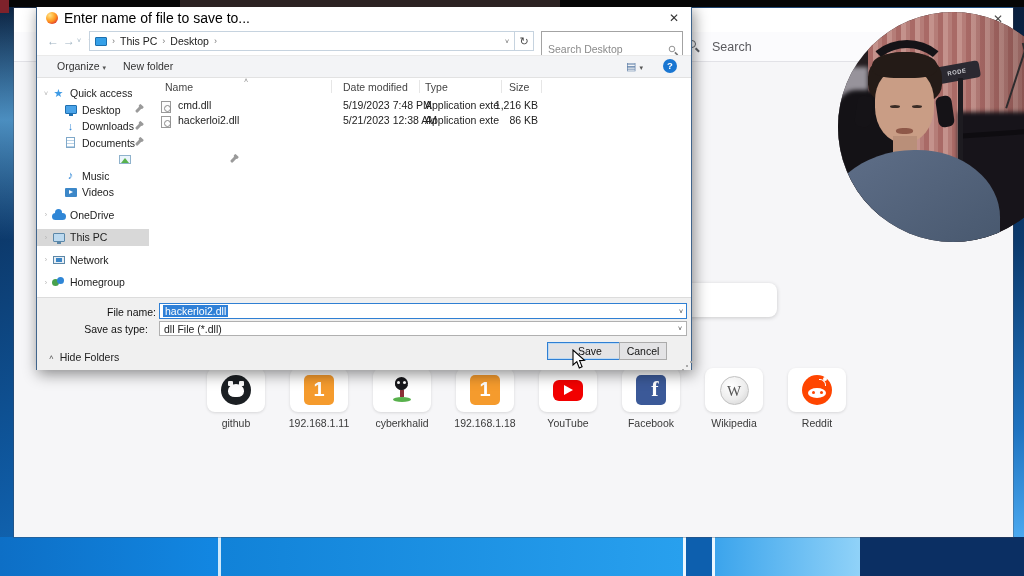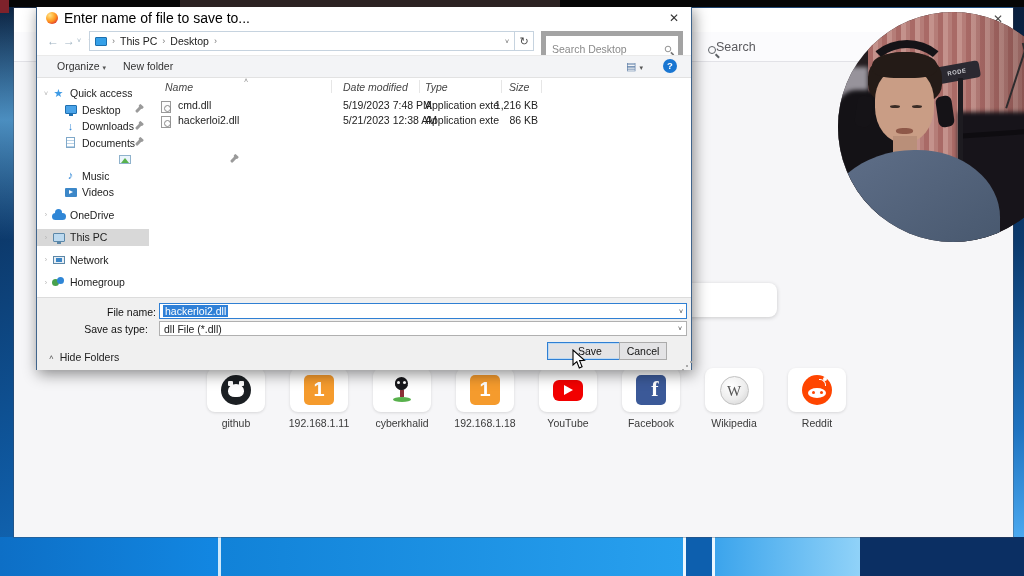--- a/index.html
+++ b/index.html
@@ -28,21 +28,21 @@
   .top-strip { left:0; top:0; width:1024px; height:7px; background:#060606; z-index:40; }
   .top-strip-light { left:180px; top:0; width:380px; height:7px; background:#2c2222; z-index:41; }
   .top-red { left:0; top:0; width:9px; height:13px; background:#7e222b; z-index:42; }
 
   
   .browser { left:14px; top:8px; width:999px; height:529px; background:#f6f6f8; z-index:10;
              box-shadow:0 0 0 1px rgba(70,70,80,.35); }
   .b-titlebar { left:0; top:0; width:100%; height:24px; background:#ffffff; }
   .b-controls { right:10px; top:4px; display:flex; gap:18px; color:#4a4a4a; font-size:12px; }
   .b-toolbar { left:0; top:24px; width:100%; height:30px; background:#fbfbfd; border-bottom:1px solid #e2e2e7; }
-  .b-search { left:694px; top:32px; display:flex; align-items:flex-end; gap:0; color:#5a5a5e; font-size:12.5px; }
+  .b-search { left:674px; top:32px; display:flex; align-items:flex-start; gap:16px; color:#5a5a5e; font-size:12.5px; }
   .lens { width:8px; height:8px; border:1.6px solid #5f6368; border-radius:50%; position:relative; display:inline-block; }
   .lens::after { content:""; position:absolute; width:5px; height:1.6px; background:#5f6368;
                  transform:rotate(45deg); left:6px; top:8px; }
   .b-menu { right:16px; top:37px; font-size:15px; color:#333; line-height:1; }
   .b-searchpill { left:600px; top:275px; width:163px; height:34px; background:#fff; border-radius:8px;
                   box-shadow:0 1px 4px rgba(0,0,0,.18); }
   .b-tiles { left:193px; top:360px; display:flex; }
   .tile-wrap { width:58px; margin-right:25px; position:relative; }
   .tile { width:58px; height:44px; background:#fff; border-radius:8px; box-shadow:0 1px 3px rgba(0,0,0,.13);
           display:flex; align-items:center; justify-content:center; }
@@ -93,21 +93,21 @@
   .d-title { font-size:14px; color:#000; flex:1; white-space:nowrap; }
   .d-close { color:#333; font-size:12px; padding:0 3px; }
   .d-navbar { left:0; top:21px; width:100%; height:27px; background:#fff; }
   .nav-glyph { position:absolute; font-size:12px; color:#9fb3c2; top:6px; }
   .d-crumbbox { left:52px; top:3px; width:426px; height:20px; border:1px solid #c6d3df; background:#fff;
                 display:flex; align-items:center; gap:5px; padding:0 5px; font-size:10.5px; color:#222; }
   .crumb-sep { color:#777; font-size:9px; }
   .pc-ico { width:12px; height:9px; background:#35a0e8; border:1px solid #1c6fae; border-radius:1px; flex:0 0 auto; }
   .d-refresh { left:478px; top:3px; width:19px; height:20px; border:1px solid #c6d3df; border-left:none;
                background:#fff; text-align:center; font-size:11px; color:#444; line-height:19px; }
-  .d-searchbox { left:504px; top:3px; width:142px; height:35px; border:5px solid #a3a3a3; background:#fff;
+  .d-searchbox { left:504px; top:3px; width:142px; height:35px; border:1px solid #a3a3a3; background:#fff;
                  display:flex; align-items:center; padding:0 6px; font-size:10.5px; color:#8a8a8a; }
   .d-searchbox .lens { transform:scale(.8); border-color:#777; }
   .d-searchbox .lens::after { background:#777; }
   .d-toolbar { left:0; top:48px; width:100%; height:23px; background:#f3f4f6;
                border-top:1px solid #eaeaea; border-bottom:1px solid #e2e2e2; font-size:10.5px; color:#333; }
   .t-organize { left:20px; top:4px; } .t-newfolder { left:86px; top:4px; }
   .t-caret { font-size:7px; color:#555; }
   .t-view { right:48px; top:4px; color:#5a7ca6; font-size:11px; }
   .t-help { right:14px; top:3px; width:14px; height:14px; border-radius:50%; background:#1976d2; color:#fff;
             font-size:9.5px; font-weight:bold; text-align:center; line-height:14px; }
@@ -143,21 +143,21 @@
       background:#2f86d6; border-radius:50%; }
   .si-network { width:12px; height:8px; background:#e8eef4; border:1px solid #5b87a8; position:relative; }
   .si-network::after { content:""; position:absolute; left:2px; top:1px; width:6px; height:4px; background:#3c87c8; }
   .si-homegroup { width:13px; height:10px; position:relative; }
   .si-homegroup::before { content:""; position:absolute; left:0; top:2px; width:7px; height:7px;
       background:#48a14d; border-radius:50%; }
   .si-homegroup::after { content:""; position:absolute; left:5px; top:0; width:7px; height:7px;
       background:#2f86d6; border-radius:50%; }
 
   .d-filearea { left:112px; top:0; right:0; height:100%; }
-  .d-cols { left:0; top:0; width:100%; height:18px; font-size:10.5px; color:#444;font-style:italic; }
+  .d-cols { left:0; top:0; width:100%; height:18px; font-size:10.5px; color:#444; }
   .col-label { position:absolute; top:3px; }
   .col-sort { position:absolute; top:-1px; font-size:7px; color:#888; }
   .col-sep { position:absolute; top:2px; width:1px; height:13px; background:#e6e6e6; }
   .d-rows { left:0; top:20px; width:100%; }
   .d-row { position:relative; height:15px; font-size:10.5px; color:#222; }
   .d-row span { position:absolute; top:1px; white-space:nowrap; }
   .c-icon { left:12px; top:2px !important; }
   .c-name { left:29px; }
   .c-date { left:194px; }
   .c-type { left:276px; width:74px; overflow:hidden; }

